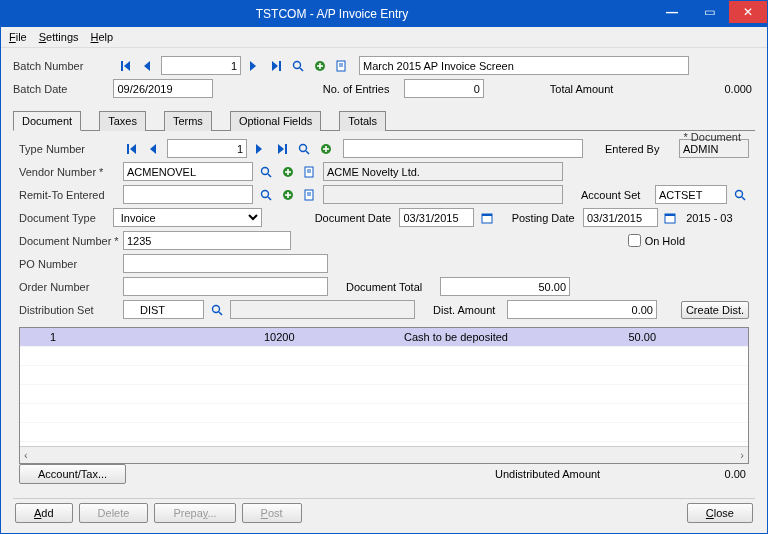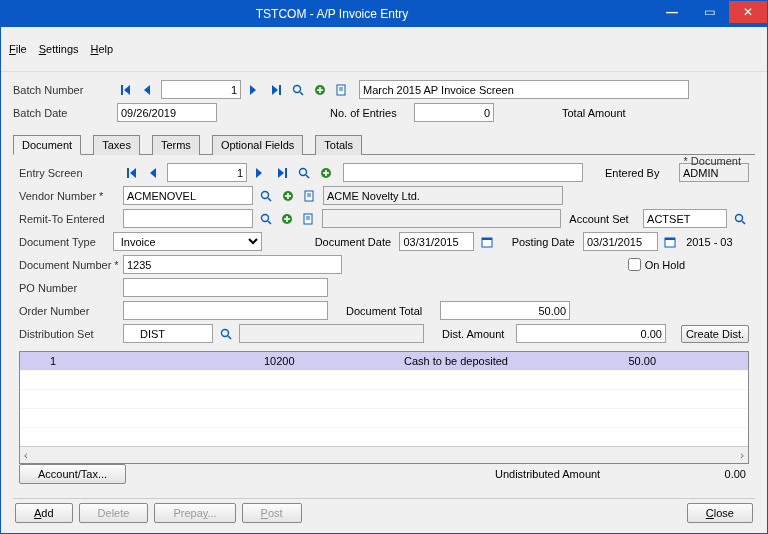--- a/index.html
+++ b/index.html
@@ -6,34 +6,34 @@
 body { background: #fff; }
 .window { width: 768px; height: 534px; border: 1px solid #0a58c6; background: #f0f0f0; display: flex; flex-direction: column; }
 .titlebar { background: #0a58c6; color: #fff; height: 26px; display: flex; align-items: center; padding: 0 0 0 10px; position: relative; }
 .titlebar .title { flex: 1; text-align: center; font-size: 12px; }
 .winbtns { display: flex; height: 100%; }
 .winbtn { width: 38px; height: 22px; display: flex; align-items: center; justify-content: center; color: #fff; font-size: 12px; cursor: pointer; }
 .winbtn.min::before { content: "—"; font-weight: bold; }
 .winbtn.max::before { content: "▭"; }
 .winbtn.close { background: #e04040; }
 .winbtn.close::before { content: "✕"; }
-.menubar { background: #f0f0f0; display: flex; gap: 12px; padding: 16px 8px; border-bottom: 1px solid #ddd; align-items: flex-end; }
+.menubar { background: #f0f0f0; display: flex; gap: 12px; padding: 4px 8px; border-bottom: 1px solid #ddd; align-items: flex-end; }
 .menuitem { cursor: pointer; }
 .menuitem .ul { text-decoration: underline; }
 .content { flex: 1; padding: 8px 12px 6px 12px; display: flex; flex-direction: column; }
 .row { display: flex; align-items: center; margin-bottom: 4px; gap: 4px; }
 .lbl { width: 100px; color: #333; }
 input.txt, select.sel { border: 1px solid #a0a0a0; background: #fff; height: 19px; padding: 0 3px; }
 input.txt.num { text-align: right; }
 .iconbtn { width: 18px; height: 18px; border: 1px solid #888; background: #f4f4f4; display: inline-flex; align-items: center; justify-content: center; cursor: pointer; border-radius: 2px; }
 .iconbtn.plain { border: none; background: transparent; }
 .iconbtn svg { display: block; }
 .nav svg { fill: #0a58c6; }
 .tabs { display: flex; border-bottom: 1px solid #888; margin-top: 8px; }
-.tab { padding: 3px 8px; border: 1px solid #888; border-bottom: none; margin-right: 12px; background: #e6e6e6; cursor: pointer; position: relative; top: 1px; }
+.tab { padding: 3px 8px; border: 1px solid #888; border-bottom: none; margin-right: 18px; background: #e6e6e6; cursor: pointer; position: relative; top: 1px; }
 .tab.active { background: #f0f0f0; border-bottom: 1px solid #f0f0f0; }
 .required { position: absolute; right: 14px; color: #333; }
 .tabbody { padding: 8px 6px 4px 6px; display: flex; flex-direction: column; flex: 1; }
 .grid { border: 1px solid #888; background: #fff; flex: 1; display: flex; flex-direction: column; position: relative; margin-top: 4px; }
 .ghead { display: flex; background: linear-gradient(#f9f9f9,#e5e5e5); border-bottom: 1px solid #aaa; }
 .gcol { border-right: 1px solid #ccc; padding: 2px 4px; display: flex; align-items: center; gap: 2px; }
 .gbody { flex: 1; background: repeating-linear-gradient(#fff 0, #fff 18px, #f5f5f5 18px, #f5f5f5 19px); overflow: auto; }
 .grow { display: flex; background: #cfcdf2; height: 18px; align-items: center; }
 .gcell { padding: 0 4px; overflow: hidden; }
 .hscroll { height: 17px; background: #efefef; border-top: 1px solid #ccc; display: flex; align-items: center; justify-content: space-between; padding: 0 4px; color: #666; }
@@ -145,36 +145,37 @@
     </div>
     <div class="row">
       <span class="lbl">Batch Date</span>
       <input class="txt" style="width: 100px;" value="09/26/2019">
       <span style="width:105px"></span>
       <span style="width:80px">No. of Entries</span>
       <input class="txt num" style="width: 80px;" readonly="" value="0">
       <span style="width:60px"></span>
       <span style="width:80px">Total Amount</span>
       <span class="spacer"></span>
+      <input class="txt num" style="width: 120px; border: none; background: transparent;" readonly="" value="0.000">
     </div>
 
     <div style="position:relative">
       <div class="tabs">
         <div class="tab active"><span class="ul">D</span>ocument</div>
         <div class="tab">Ta<span class="ul">x</span>es</div>
         <div class="tab">Te<span class="ul">r</span>ms</div>
         <div class="tab"><span class="ul">O</span>ptional Fields</div>
         <div class="tab"><span class="ul">T</span>otals</div>
       </div>
       <span class="required">* Document</span>
     </div>
 
     <div class="tabbody">
       <div class="row">
-        <span class="lbl">Entry Screen</span>
+        <span class="lbl">Type Number</span>
         <span class="iconbtn plain nav">
             <svg width="12" height="12">
               <use href="#first"></use>
             </svg>
           </span>
         <span class="iconbtn plain nav">
             <svg width="12" height="12">
               <use href="#prev"></use>
             </svg>
           </span>
@@ -240,21 +241,21 @@
             </svg>
           </span>
         <span class="iconbtn plain">
             <svg width="12" height="12">
               <use href="#doc"></use>
             </svg>
           </span>
         <input class="txt" style="width: 240px; background: rgb(240, 240, 240);" readonly="">
         <span class="spacer"></span>
         <span style="width:70px">Account Set</span>
-        <input class="txt" style="width: 84px;" value="ACTSET">
+        <input class="txt" style="width: 72px;" value="ACTSET">
         <span class="iconbtn plain">
             <svg width="12" height="12">
               <use href="#search"></use>
             </svg>
           </span>
       </div>
 
       <div class="row">
         <span class="lbl">Document Type</span>
         <select class="sel" style="width:165px"><option>Invoice</option></select>
@@ -273,21 +274,21 @@
             <svg width="12" height="12">
               <use href="#cal"></use>
             </svg>
           </span>
         <span class="spacer"></span>
         <span style="width:70px">2015 - 03</span>
       </div>
 
       <div class="row">
         <span class="lbl">Document Number *</span>
-        <input class="txt" style="width: 219px;" value="1235">
+        <input class="txt" style="width: 168px;" value="1235">
         <span class="spacer"></span>
         <label class="chk">
             <input type="checkbox" style="">
             <span>On Hold</span>
           </label>
         <span style="width:60px"></span>
       </div>
 
       <div class="row">
         <span class="lbl">PO Number</span>
@@ -297,21 +298,21 @@
       <div class="row">
         <span class="lbl">Order Number</span>
         <input class="txt" style="width: 205px;">
         <span style="width:10px"></span>
         <span style="width:90px">Document Total</span>
         <input class="txt num" style="width: 130px;" value="50.00">
       </div>
 
       <div class="row">
         <span class="lbl">Distribution Set</span>
-        <input class="txt" style="width: 90px; padding-left: 16px;" value="DIST">
+        <input class="txt" style="width: 81px; padding-left: 16px;" value="DIST">
         <span class="iconbtn plain">
             <svg width="12" height="12">
               <use href="#search"></use>
             </svg>
           </span>
         <input class="txt" style="width: 185px; background: rgb(240, 240, 240);" readonly="">
         <span style="width:10px"></span>
         <span style="width:70px">Dist. Amount</span>
         <input class="txt num" style="width: 150px;" value="0.00">
         <span class="spacer"></span>

